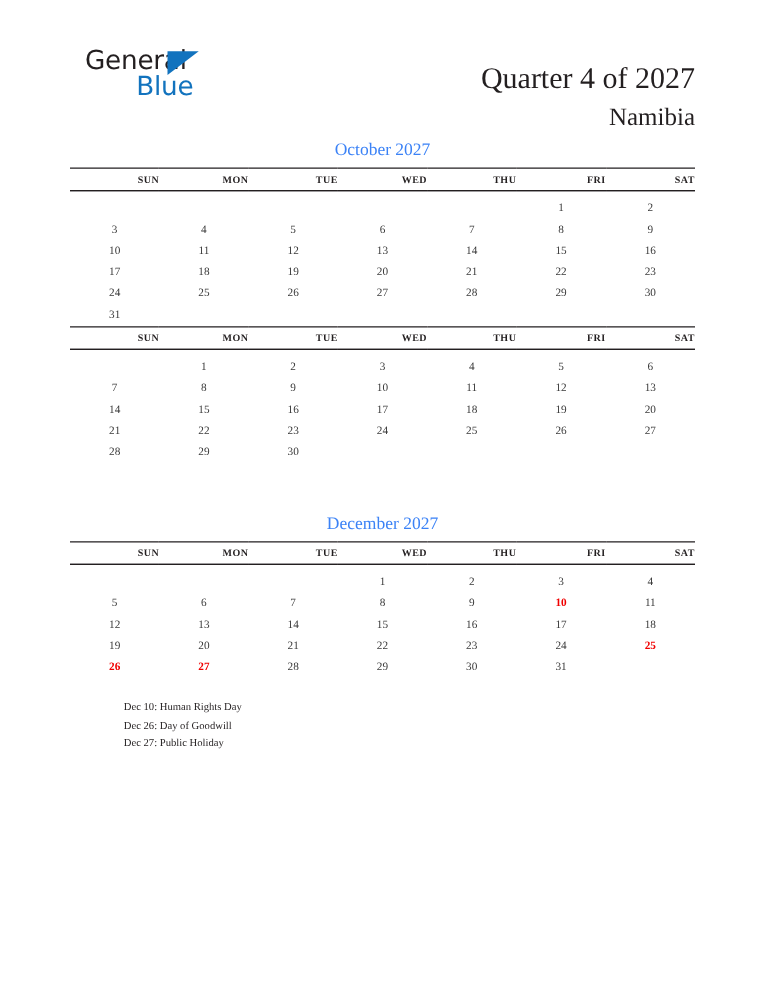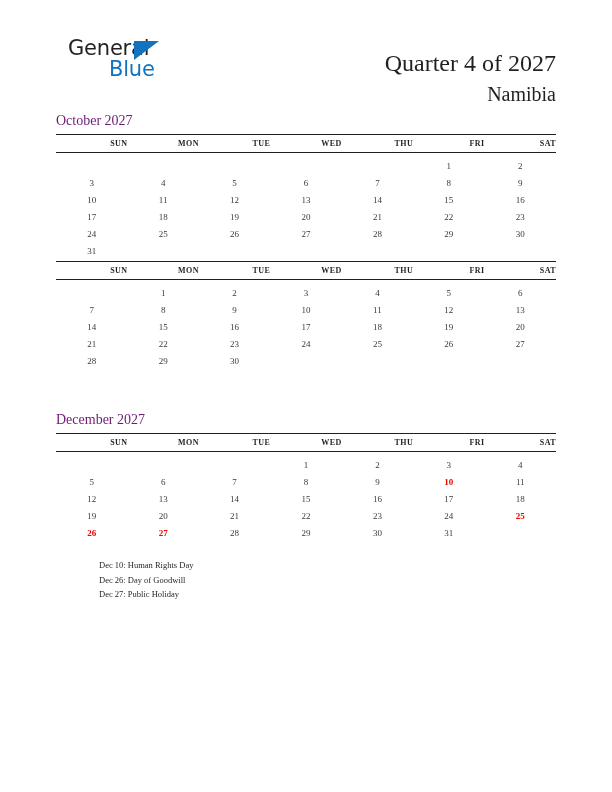--- a/index.html
+++ b/index.html
@@ -94,23 +94,24 @@
   .month {
     position: absolute;
     left: 56px;
     width: 500px;
   }
   .month-oct { top: 112px; }
   .month-nov { top: 261px; }
   .month-dec { top: 411px; }
 
   .month-title {
+    text-align: center;
     font-size: 14px;
     line-height: 18px;
-    color: #701a75;
+    color: #3b82f6;
     padding-bottom: 4px;
   }
 
   table.cal {
     width: 500px;
     border-collapse: collapse;
     table-layout: fixed;
   }
   table.cal th {
     font-size: 8px;

